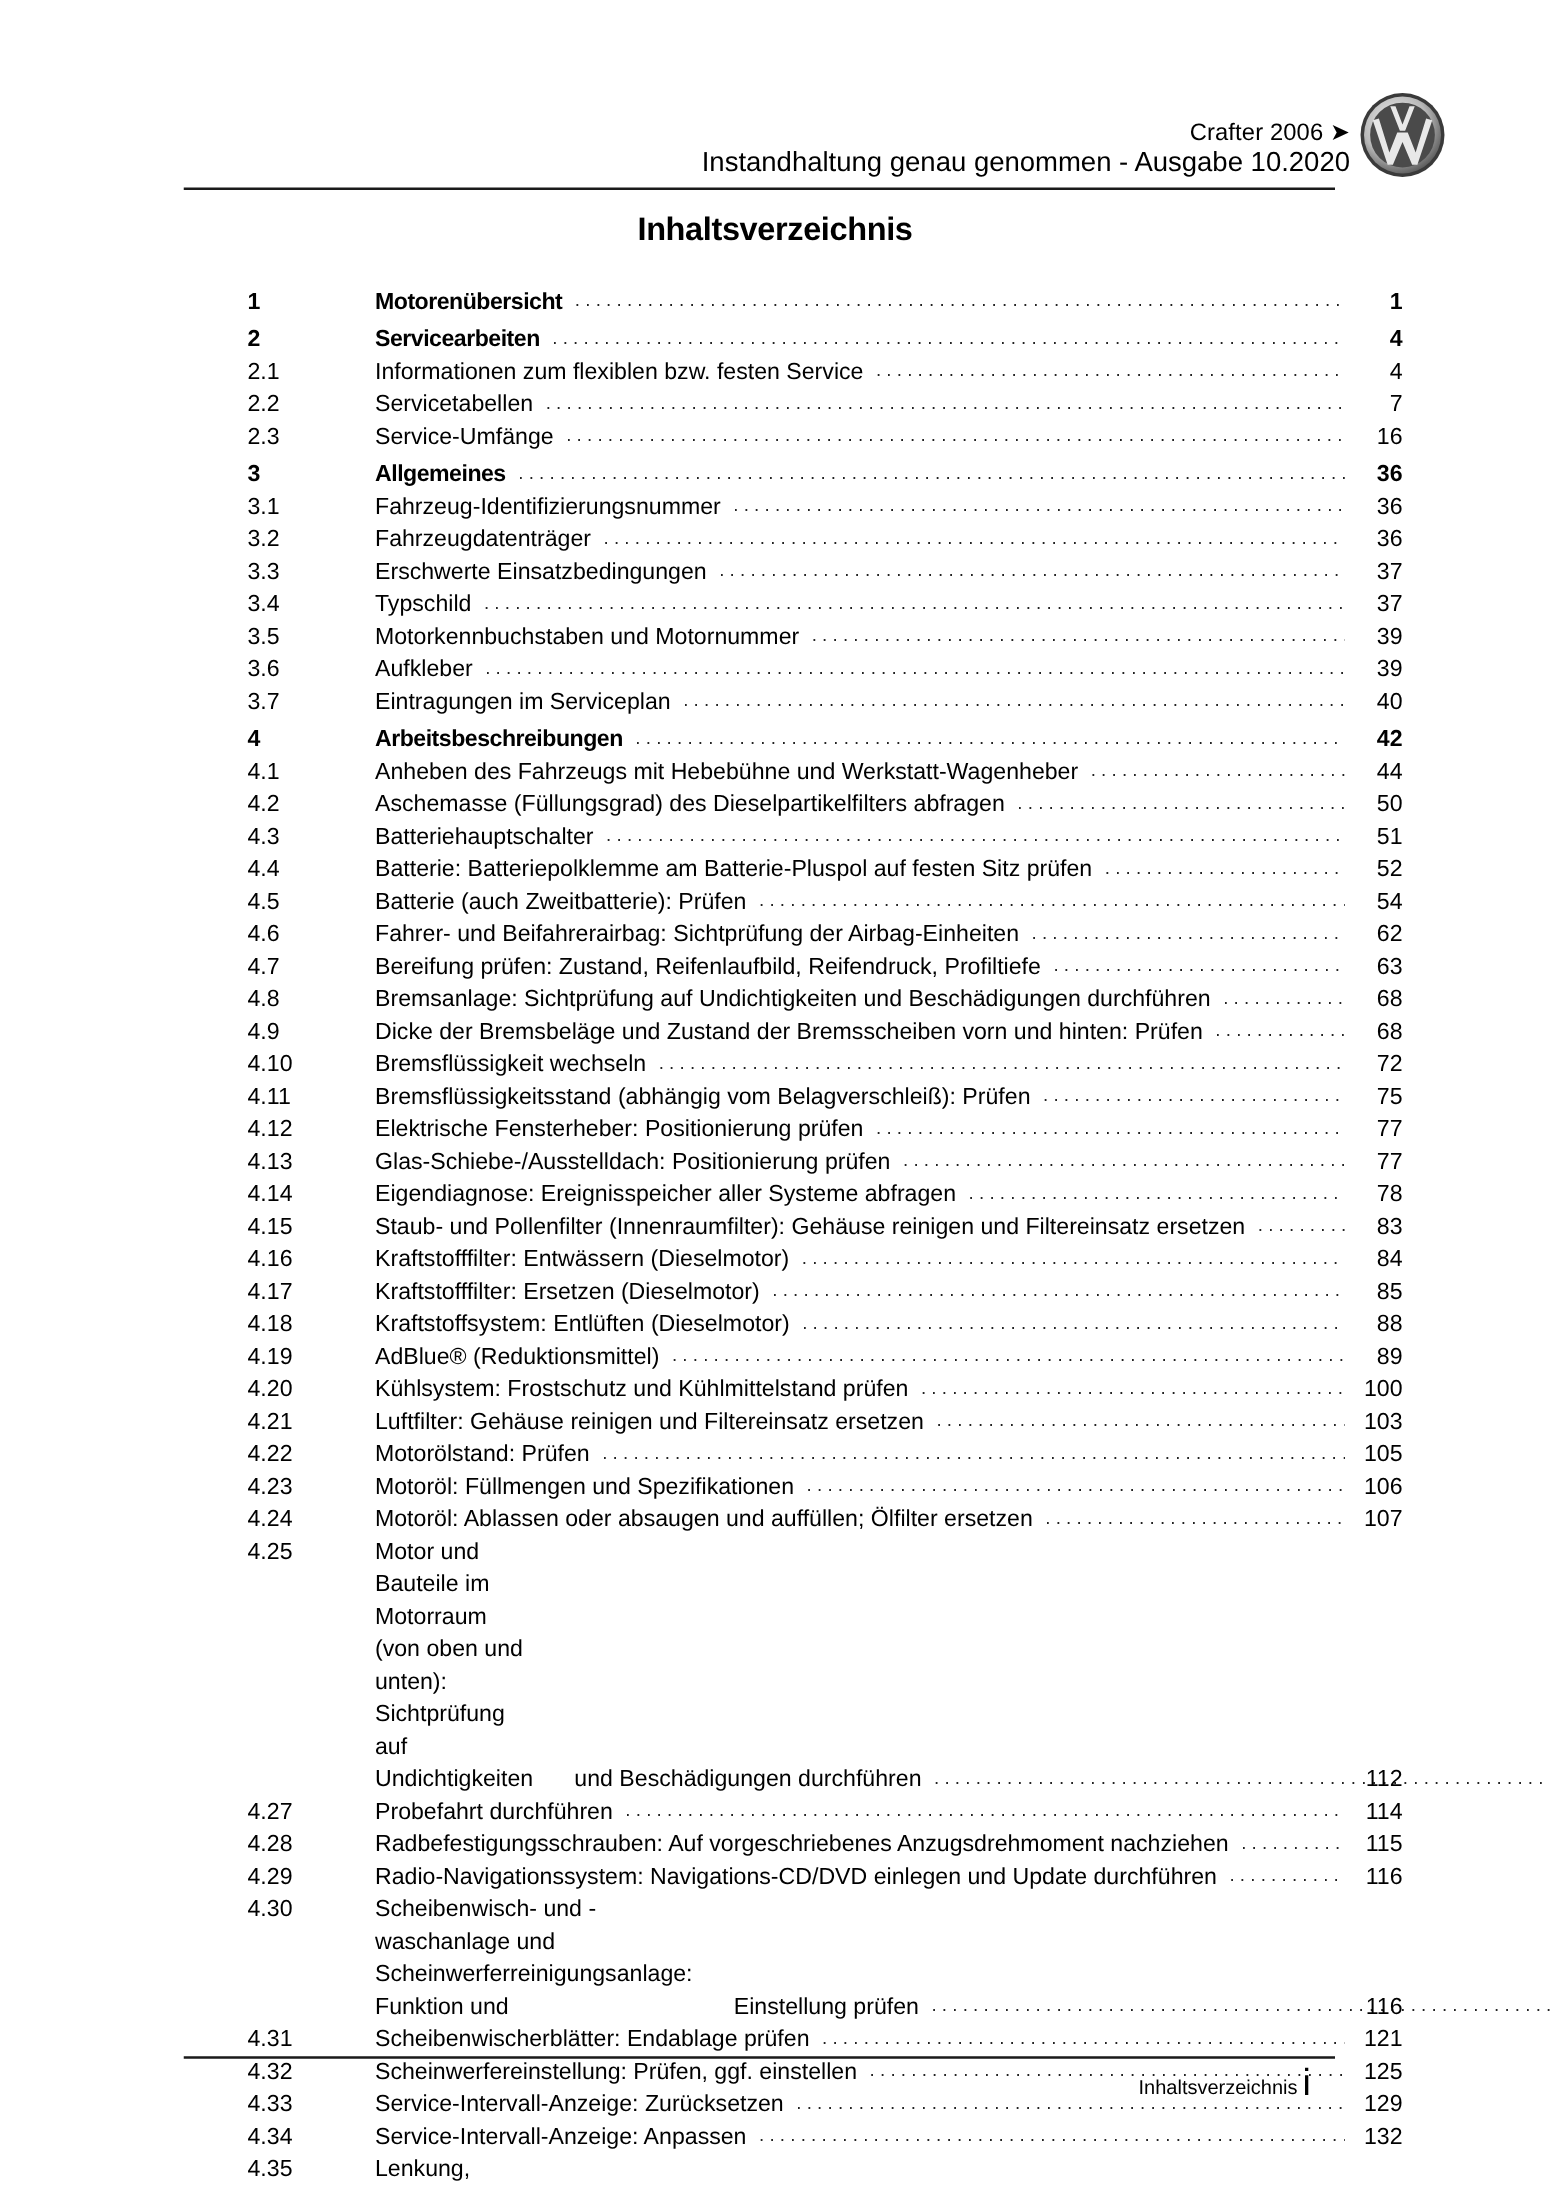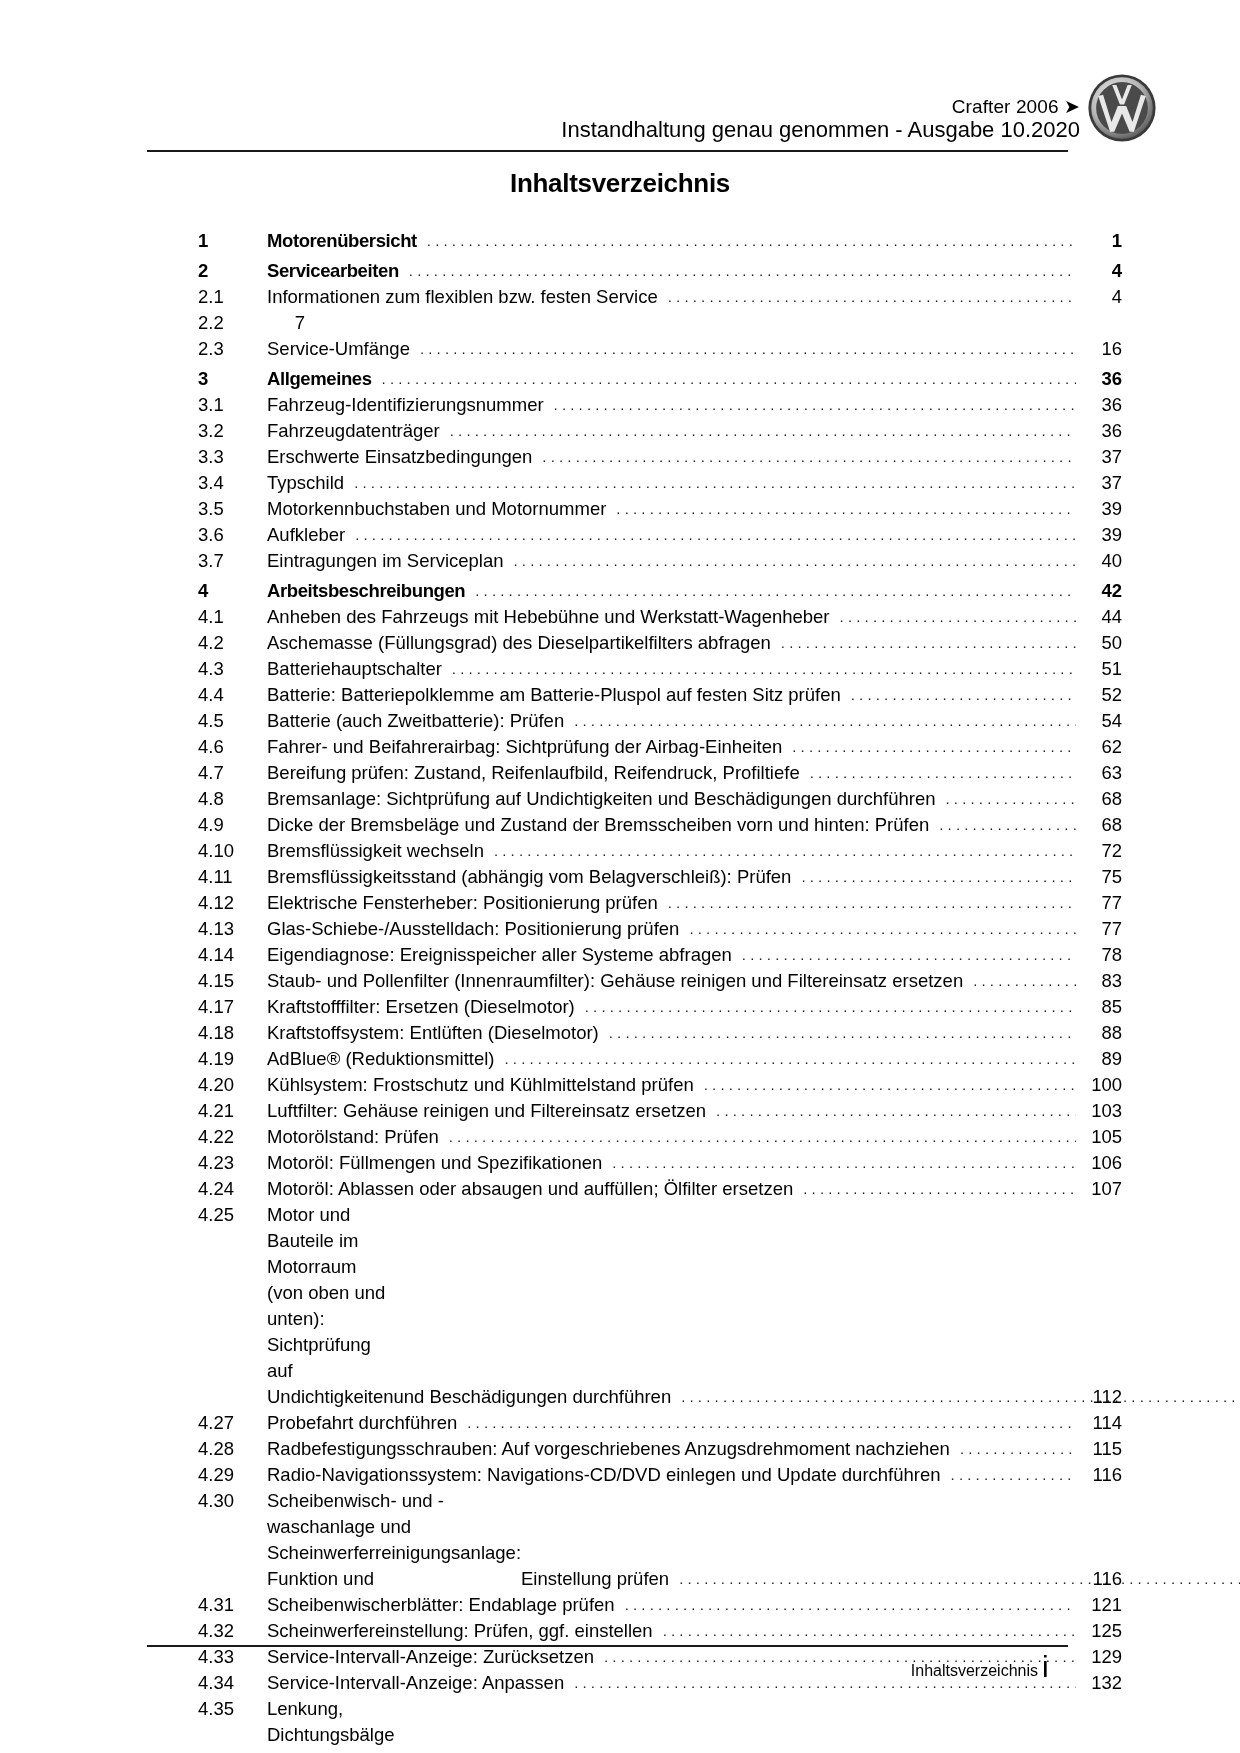--- a/index.html
+++ b/index.html
@@ -13,21 +13,21 @@
     .title { position: absolute; left: 0; width: 1240px; top: 168px; text-align: center;
              font-size: 26px; font-weight: bold; letter-spacing: -0.3px; }
     .toc { position: absolute; left: 198px; top: 228px; width: 924px; }
     .row { position: relative; display: flex; align-items: flex-end; font-size: 18.5px; line-height: 26px; }
     .row.chapter { font-weight: normal; margin-top: 4px; }
     .row.chapter .txt { font-weight: bold; letter-spacing: -0.4px; }
     .row.chapter .num, .row.chapter .pg { font-weight: bold; }
     .row.first { margin-top: 0; }
     .num { width: 69px; flex: none; align-self: flex-start; }
     .body { flex: 1; display: flex; align-items: flex-end; min-width: 0; }
-    .txt { white-space: normal; }
+    .txt { white-space: normal; margin-left: 33px; }
     .wrap-txt { display: block; }
     .lastline { display: flex; align-items: flex-end; flex: 1; justify-content: center; }
     .dots { flex: 1; overflow: hidden; white-space: nowrap; margin: 0 8px 0 10px;
             color: #222; letter-spacing: 4.2px; font-size: 15px; line-height: 20px; align-self: flex-end; padding-bottom: 3px; }
     .dots::after { content: ". . . . . . . . . . . . . . . . . . . . . . . . . . . . . . . . . . . . . . . . . . . . . . . . . . . . . . . . . . . . . . . . . . . . . . . . . . . . . . . . . . . . . . . . . . . . . . . . . . . . . . . . . . . . . . . . . . . . . . . . . . . . . . . . . . ."; letter-spacing: 0; }
     .pg { width: 38px; flex: none; text-align: right; }
     .footer-rule { position: absolute; left: 147px; top: 1645px; width: 921px; height: 2px; background: #1a1a1a; }
     .footer-text { position: absolute; left: 800px; top: 1662px; width: 238px; text-align: right; font-size: 16px; }
     .footer-page { position: absolute; left: 1042px; top: 1652px; font-size: 30px; line-height: 30px; }
     .multi .body { flex-direction: row; align-items: stretch; }
@@ -79,20 +79,24 @@
     <div class="row">
       <span class="num">2.1</span>
       <div class="body">
         <span class="txt">Informationen zum flexiblen bzw. festen Service</span>
         <span class="dots"></span>
       </div>
       <span class="pg">4</span>
     </div>
     <div class="row">
       <span class="num">2.2</span>
+      <div class="body">
+        <span class="txt">Servicetabellen</span>
+        <span class="dots"></span>
+      </div>
       <span class="pg">7</span>
     </div>
     <div class="row">
       <span class="num">2.3</span>
       <div class="body">
         <span class="txt">Service-Umfänge</span>
         <span class="dots"></span>
       </div>
       <span class="pg">16</span>
     </div>
@@ -280,20 +284,28 @@
       </div>
       <span class="pg">78</span>
     </div>
     <div class="row">
       <span class="num">4.15</span>
       <div class="body">
         <span class="txt">Staub- und Pollenfilter (Innenraumfilter): Gehäuse reinigen und Filtereinsatz ersetzen</span>
         <span class="dots"></span>
       </div>
       <span class="pg">83</span>
+    </div>
+    <div class="row">
+      <span class="num">4.16</span>
+      <div class="body">
+        <span class="txt">Kraftstofffilter: Entwässern (Dieselmotor)</span>
+        <span class="dots"></span>
+      </div>
+      <span class="pg">84</span>
     </div>
     <div class="row">
       <span class="num">4.17</span>
       <div class="body">
         <span class="txt">Kraftstofffilter: Ersetzen (Dieselmotor)</span>
         <span class="dots"></span>
       </div>
       <span class="pg">85</span>
     </div>
     <div class="row">

